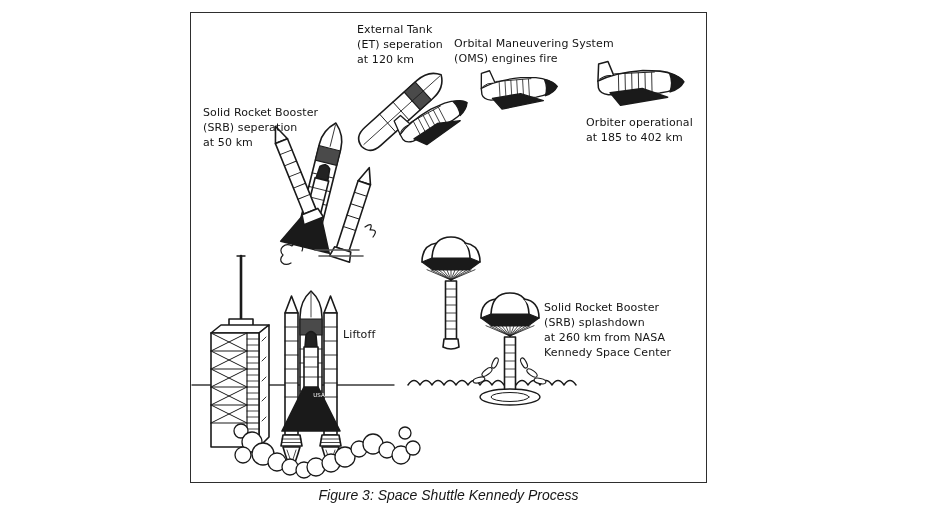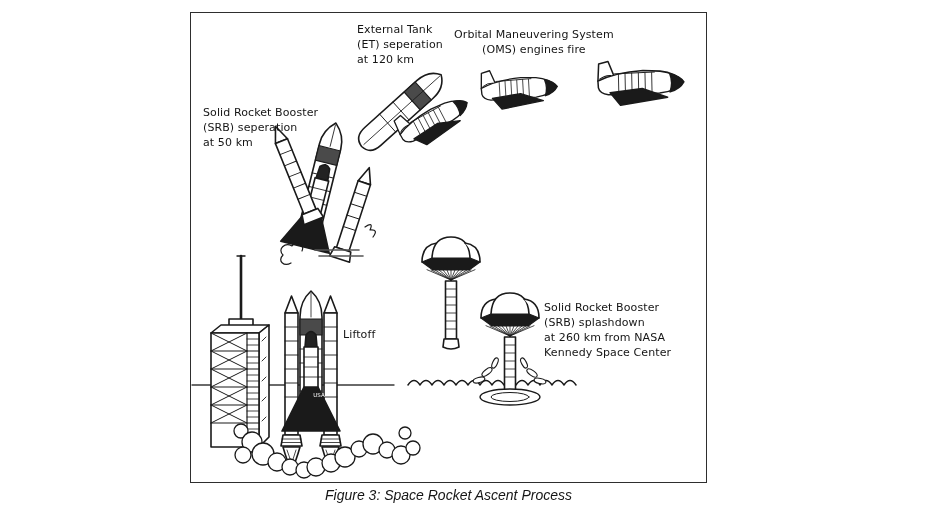--- a/index.html
+++ b/index.html
@@ -11,21 +11,21 @@
     position:absolute;left:190px;top:12px;width:517px;height:471px;
     border:1px solid #2e2e2e;background:#fff;box-sizing:border-box;
   }
   .diagram-box svg{position:absolute;left:0;top:0;}
   .stage-label{
     position:absolute;font-size:11px;line-height:15px;color:#151515;
     white-space:pre-line;letter-spacing:0.1px;
   }
   .lbl-srb-sep{left:12px;top:92px;}
   .lbl-et-sep{left:122px;top:9px;margin-left:44px;}
-  .lbl-oms{left:263px;top:14px;text-align:center;}
+  .lbl-oms{left:263px;top:23px;}
   .lbl-orbiter-op{left:395px;top:102px;}
   .lbl-liftoff{left:152px;top:314px;}
   .lbl-splashdown{left:353px;top:287px;}
   .caption{
     position:absolute;left:190px;top:487px;width:517px;text-align:center;
     font-family:"Liberation Sans","DejaVu Sans",sans-serif;
     font-style:italic;font-size:14px;color:#161616;
   }
   .art path,.art line,.art rect,.art circle,.art ellipse,.art polyline{vector-effect:none;}
 </style>
@@ -221,21 +221,23 @@
     </svg>
 
     <div class="stage-label lbl-srb-sep">Solid Rocket Booster
 (SRB) seperation
 at 50 km</div>
     <div class="stage-label lbl-et-sep">External Tank
 (ET) seperation
 at 120 km</div>
     <div class="stage-label lbl-oms">Orbital Maneuvering System
 (OMS) engines fire</div>
+    <div class="stage-label lbl-orbiter-op">Orbiter operational
+at 185 to 402 km</div>
     <div class="stage-label lbl-liftoff">Liftoff</div>
     <div class="stage-label lbl-splashdown">Solid Rocket Booster
 (SRB) splashdown
 at 260 km from NASA
 Kennedy Space Center</div>
   </div>
 
-  <div class="caption">Figure 3: Space Rocket Ascent Process</div>
+  <div class="caption">Figure 3: Space Shuttle Kennedy Process</div>
 </div>
 
 </body></html>

